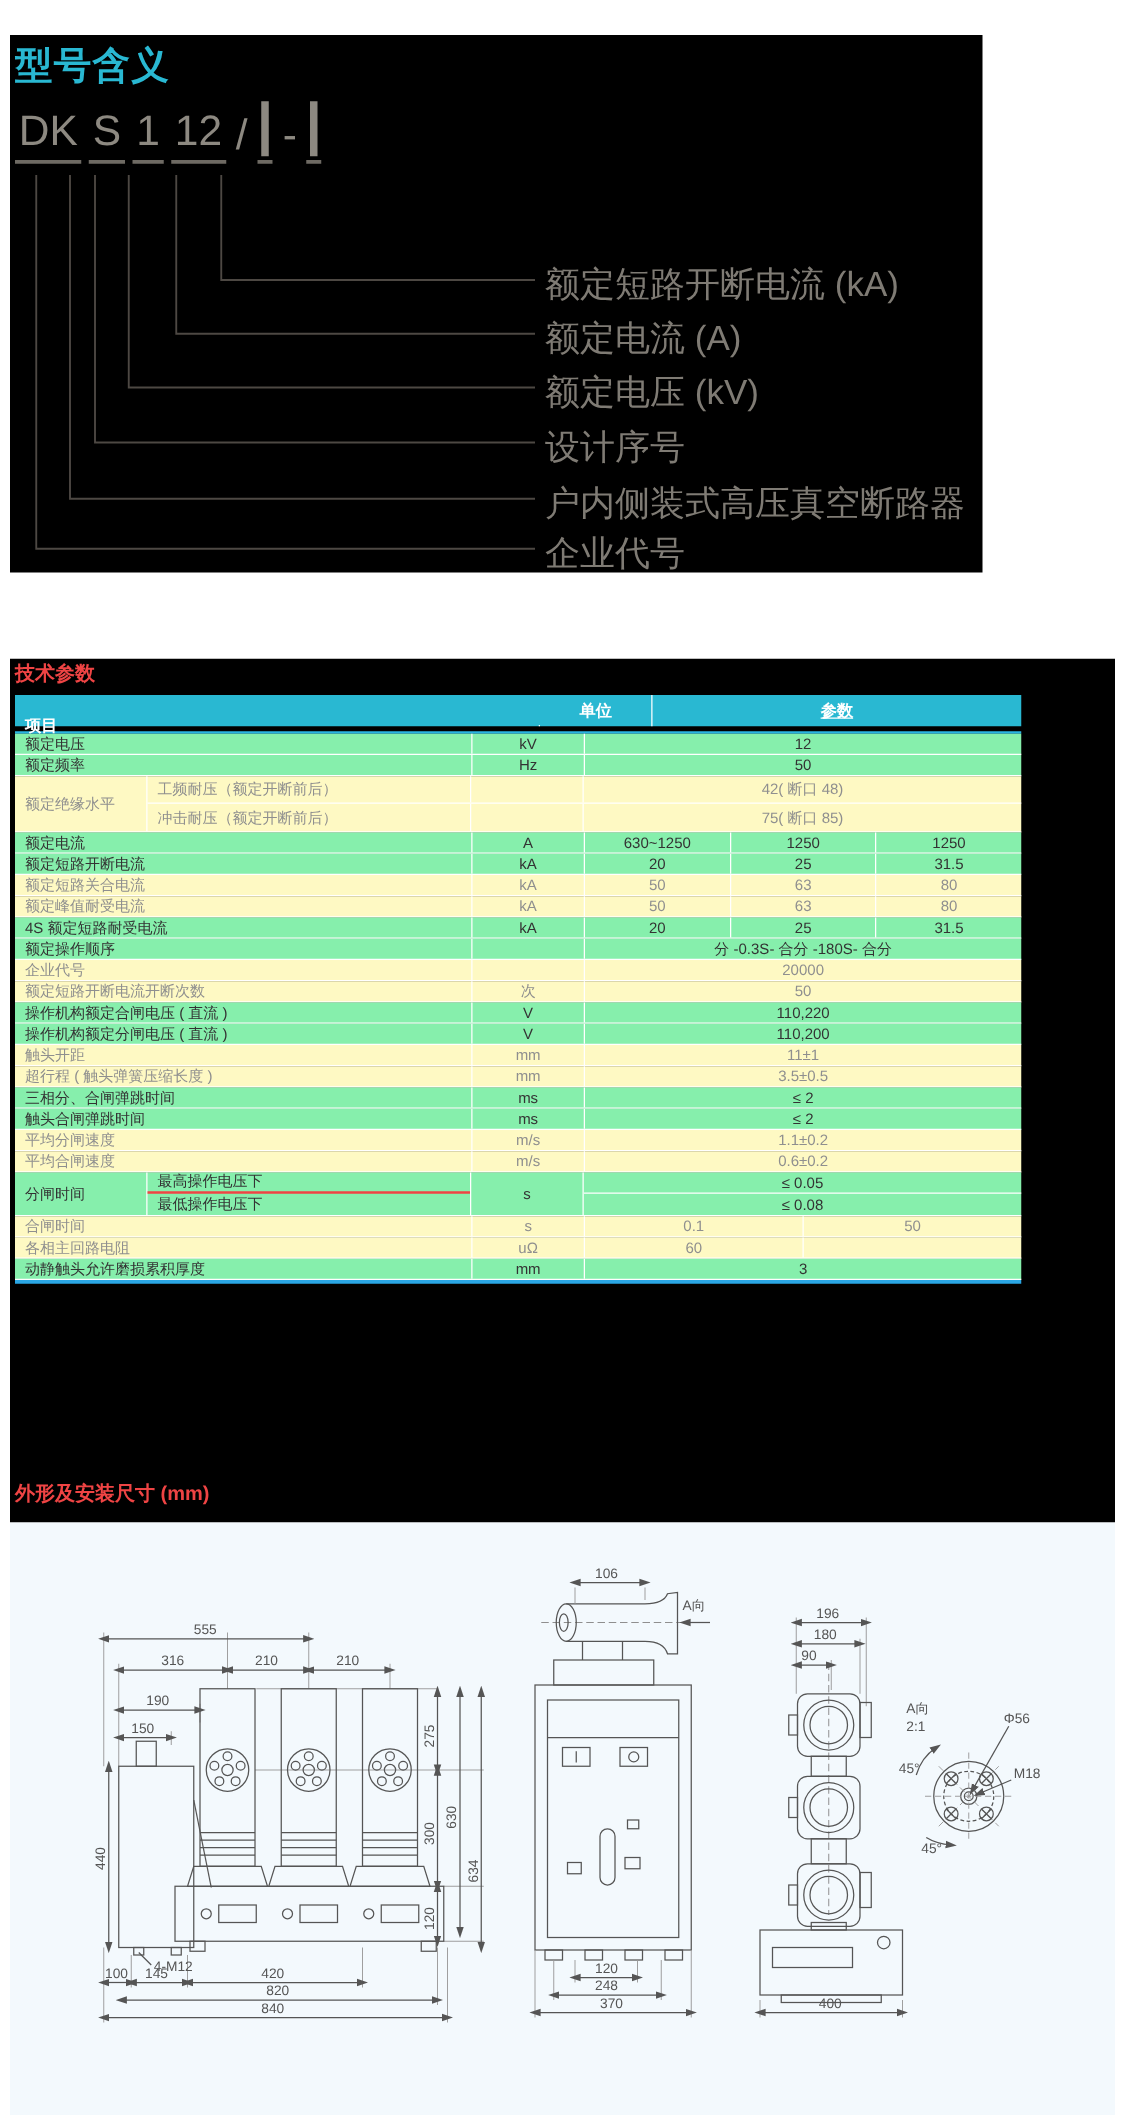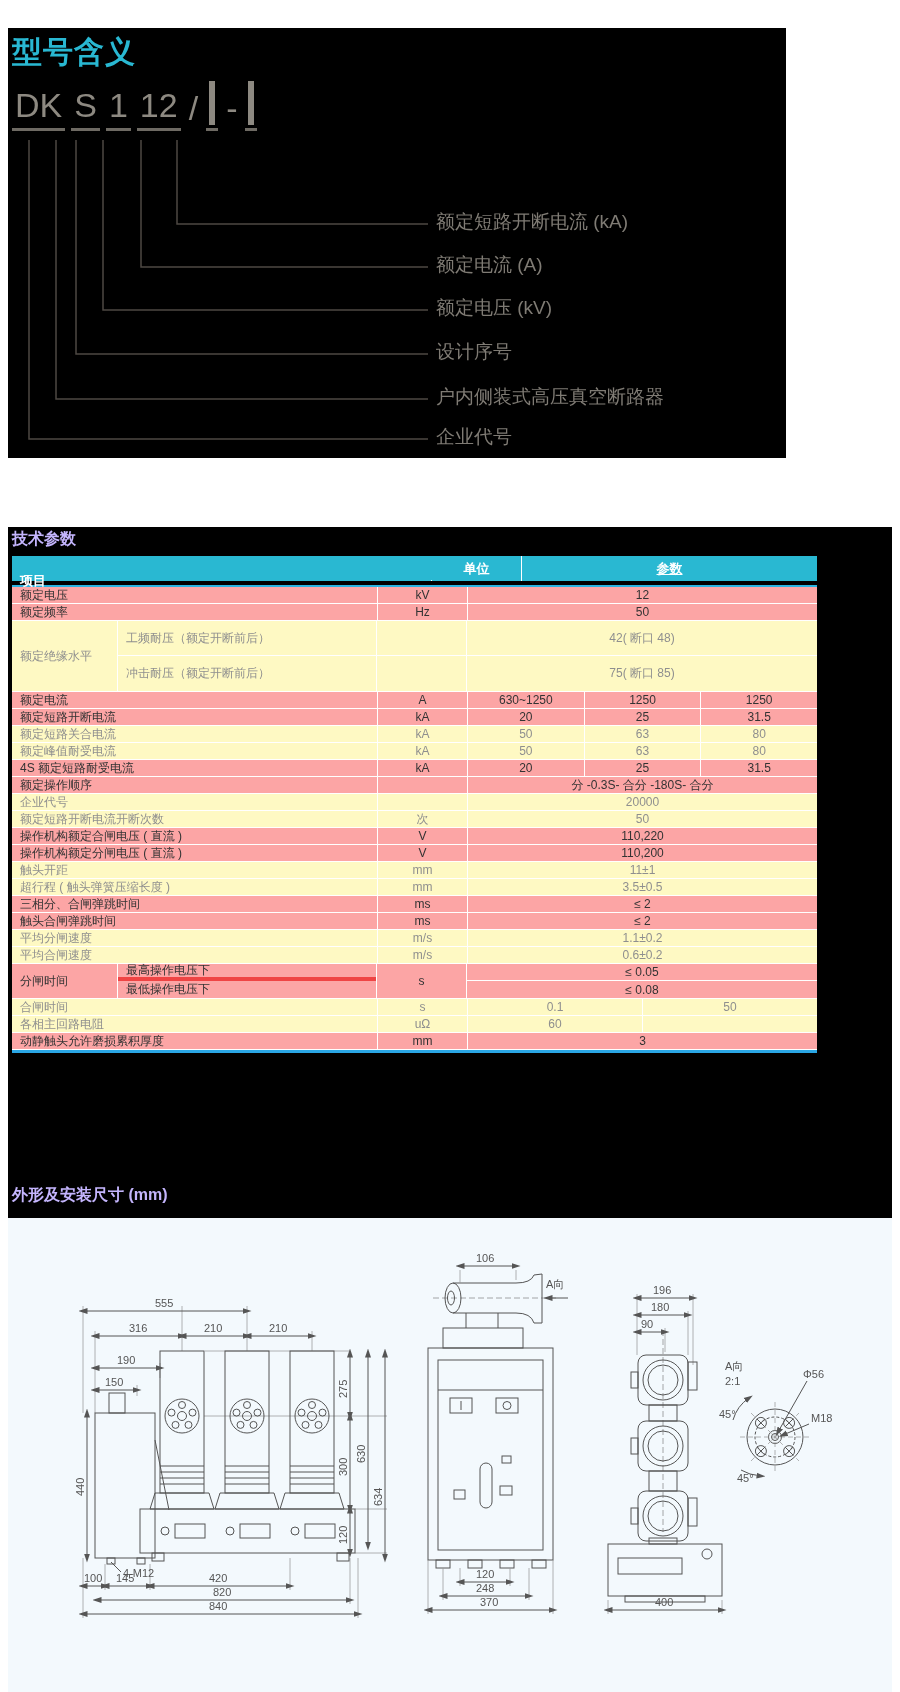--- a/index.html
+++ b/index.html
@@ -8,48 +8,48 @@
 
   
   #sec-model { position:absolute; left:8px; top:28px; width:778px; height:430px; background:#000; overflow:hidden; }
   .model-title { position:absolute; left:4px; top:4px; font-size:30px; font-weight:bold; color:#29b8d2; letter-spacing:1px; }
   .code-row { position:absolute; left:4px; top:56px; display:flex; align-items:flex-end; color:#8d8981; font-size:34px; }
   .code-part { padding:0 3px 6px 3px; margin-right:6px; border-bottom:3px solid #6e6a63; line-height:1; }
   .code-sep { padding:0 2px 6px 2px; margin-right:6px; line-height:1; }
   .code-box { width:22px; height:26px; border:3px solid #8d8981; margin:0 3px 8px 3px; }
   .code-box-wrap { padding-bottom:5px; border-bottom:3px solid #6e6a63; margin-right:6px; }
   #connector-svg { position:absolute; left:0; top:112px; }
-  .model-label { position:absolute; left:428px; color:#7f7b74; font-size:19px; white-space:nowrap; }
+  .model-label { position:absolute; left:428px; color:#7f7b74; font-size:28px; white-space:nowrap; }
 
   
   #sec-params { position:absolute; left:8px; top:527px; width:884px; height:691px; background:#000; }
-  .sec-title { position:absolute; left:4px; font-size:16px; font-weight:bold; color:#c4b5fd; }
+  .sec-title { position:absolute; left:4px; font-size:16px; font-weight:bold; color:#ef4444; }
   .tbl { position:absolute; left:4px; top:29px; width:805px; font-size:12px; }
   .thead { display:flex; height:25px; background:#29b8d2; color:#fff; font-weight:bold; font-size:13px; }
   .th-item { width:420px; padding-left:8px; display:flex; align-items:center; border-right:1px solid #fff;margin-top:24px; }
   .th-unit { width:90px; display:flex; align-items:center; justify-content:center; border-right:1px solid #fff; }
   .th-param { flex:1; display:flex; align-items:center; justify-content:center;text-decoration:underline; }
   .tbody { margin-top:4px; border-top:2px solid #2ab4e2; border-bottom:3px solid #2aa6e4; }
   .row, .grow { display:flex; border-bottom:1px solid #fff; }
   .row { height:17px; }
-  .light { background:#fca5a5; color:#333; }
+  .light { background:#86efac; color:#333; }
   .dark { background:#fef9c3; color:#8f8f8f; }
   .ci { width:366px; padding-left:8px; display:flex; align-items:center; border-right:1px solid #fff; white-space:nowrap; }
   .cu { width:90px; display:flex; align-items:center; justify-content:center; border-right:1px solid #fff; }
   .cp { flex:1; display:flex; }
   .v { flex:1; display:flex; align-items:center; justify-content:center; }
   .v + .v { border-left:1px solid #fff; }
   .gl { width:106px; padding-left:8px; display:flex; align-items:center; border-right:1px solid #fff; }
   .gcol { flex:1; display:flex; flex-direction:column; }
-  .gsub { display:flex; height:35px; border-bottom:1px solid #fff; }
+  .gsub { display:flex; height:22px; border-bottom:1px solid #fff; }
   .gsub.last { border-bottom:none; }
   .gsl { width:259px; padding-left:8px; display:flex; align-items:center; border-right:1px solid #fff; }
   .glabels { width:259px; display:flex; flex-direction:column; border-right:1px solid #fff; }
   .glr { height:17px; display:flex; align-items:center; padding-left:8px; }
-  .glr.first { border-bottom:4px solid #ef4444; }
+  .glr.first { border-bottom:2px solid #ef4444; }
   .gvals { flex:1; display:flex; flex-direction:column; }
   .gv { height:17px; display:flex; align-items:center; justify-content:center; }
   .gv.first { border-bottom:1px solid #fff; }
   .cu.tall { align-self:stretch; }
 
   
   #sec-draw { position:absolute; left:8px; top:1218px; width:884px; height:474px; background:#f3f9fd; }
   svg { position:absolute; overflow:visible; }
   .ln  { stroke:#555; stroke-width:1; fill:none; }
   .ext { stroke:#999; stroke-width:0.75; fill:none; }

